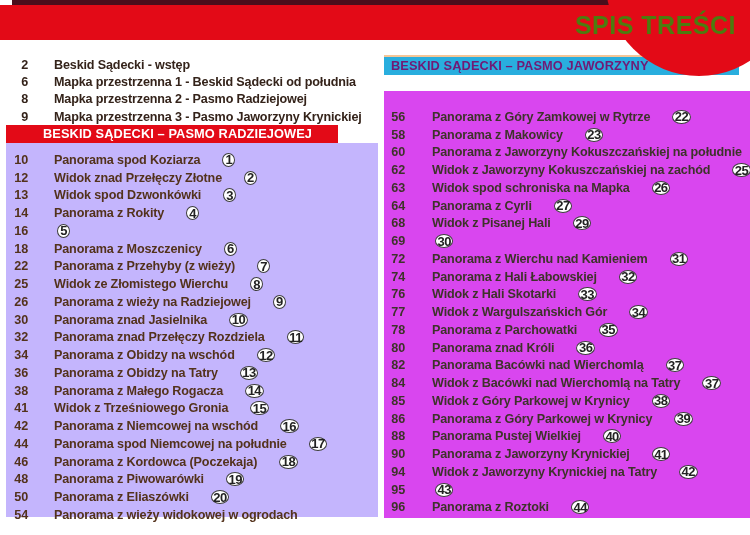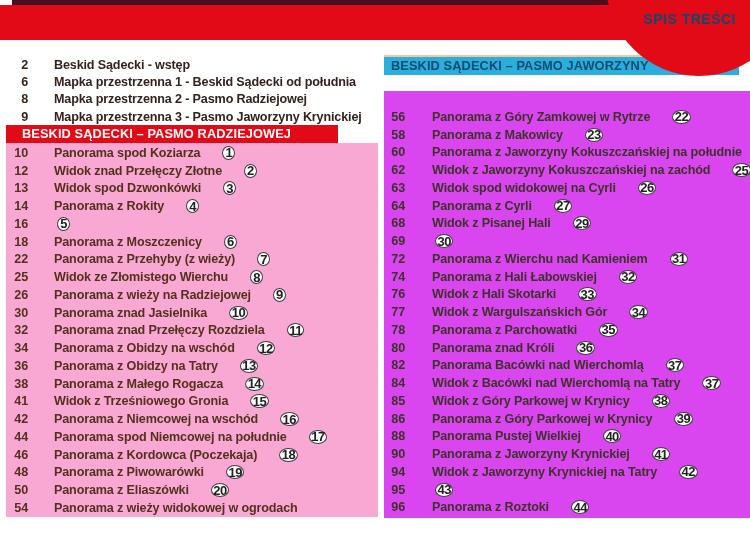--- a/index.html
+++ b/index.html
@@ -4,53 +4,53 @@
 <style>
   html,body{margin:0;padding:0;}
   .page{
     position:relative;width:750px;height:535px;background:#ffffff;
     font-family:"Liberation Sans","DejaVu Sans",sans-serif;overflow:hidden;
   }
   .topbar-dark{position:absolute;left:12px;top:0;width:730px;height:5px;background:#4b0e1c;z-index:1;}
   .band{position:absolute;left:0;top:5px;width:750px;height:35px;background:#e30a17;z-index:1;}
   .band-circle{position:absolute;left:606px;top:-110px;width:186px;height:186px;border-radius:50%;background:#e30a17;z-index:2;}
   .page-title{
-    position:absolute;right:14px;top:11px;z-index:3;color:#0c4a6e;
-    font-size:14px;font-weight:bold;letter-spacing:0.5px;white-space:nowrap;
+    position:absolute;right:14px;top:11px;z-index:3;color:#4d7c0f;
+    font-size:25px;font-weight:bold;letter-spacing:0.5px;white-space:nowrap;
   }
   .intro-list{position:absolute;left:6px;top:56px;width:372px;z-index:0;}
   .row{display:flex;align-items:center;height:17.4px;white-space:nowrap;
        font-size:12.6px;font-weight:bold;letter-spacing:-0.15px;}
   .row .pg{width:22px;text-align:right;margin-right:7px;flex:none;}
   .row .txt{white-space:nowrap;margin-left:19px;}
   .marker{
     display:inline-flex;justify-content:center;align-items:center;
     min-width:13px;height:14px;padding:0 1.5px;margin-left:22px;box-sizing:border-box;
     border:1.3px solid #3e3e3e;border-radius:50%;background:#ffffff;
     font-size:13px;font-weight:bold;color:#222222;letter-spacing:-0.5px;flex:none;
   }
   .intro-list .row{color:#34231a;}
   .section-header-red{
     position:absolute;left:6px;top:125px;width:332px;height:18px;box-sizing:border-box;
     background:#e30a17;color:#ffffff;font-weight:bold;font-size:12.8px;line-height:18px;
-    padding-left:16px;white-space:nowrap;letter-spacing:0.1px;
+    padding-left:37px;white-space:nowrap;letter-spacing:0.1px;
   }
   .panel-left{
     position:absolute;left:6px;top:143px;width:372px;height:374px;
-    background:#f9a8d4;padding-top:1px;box-sizing:border-box;
+    background:#c4b5fd;padding-top:8px;box-sizing:border-box;
   }
   .panel-left .row{color:#53321c;height:17.75px;}
   .cont-strip{
     position:absolute;left:384px;top:55px;width:355px;height:18px;box-sizing:border-box;
     background:#f6c696;display:flex;align-items:center;padding-left:30px;
     font-size:12.6px;font-weight:bold;color:#3f2d1e;white-space:nowrap;
   }
   .section-header-cyan{
     position:absolute;left:384px;top:57px;width:355px;height:18px;box-sizing:border-box;
-    background:#29aede;color:#0c4a6e;font-weight:bold;font-size:12.8px;line-height:18px;
+    background:#29aede;color:#701a75;font-weight:bold;font-size:12.8px;line-height:18px;
     padding-left:7px;white-space:nowrap;letter-spacing:0.1px;
   }
   .panel-right{
     position:absolute;left:384px;top:91px;width:394px;height:427px;
     background:#d946ef;padding-top:17px;box-sizing:border-box;
   }
   .panel-right .row{color:#3e332a;height:17.75px;}
   .panel-right .row .pg{width:21px;margin-right:8px;}
 </style>
 </head>
@@ -217,21 +217,21 @@
     <span class="txt">Panorama z Jaworzyny Kokuszczańskiej na południe</span>
     <span class="marker">24</span>
   </div>
       <div class="row">
     <span class="pg">62</span>
     <span class="txt">Widok z Jaworzyny Kokuszczańskiej na zachód</span>
     <span class="marker">25</span>
   </div>
       <div class="row">
     <span class="pg">63</span>
-    <span class="txt">Widok spod widokowej na Cyrli</span>
+    <span class="txt">Widok spod schroniska na Mapka</span>
     <span class="marker">26</span>
   </div>
       <div class="row">
     <span class="pg">64</span>
     <span class="txt">Panorama z Cyrli</span>
     <span class="marker">27</span>
   </div>
       <div class="row">
     <span class="pg">68</span>
     <span class="txt">Widok z Pisanej Hali</span>

